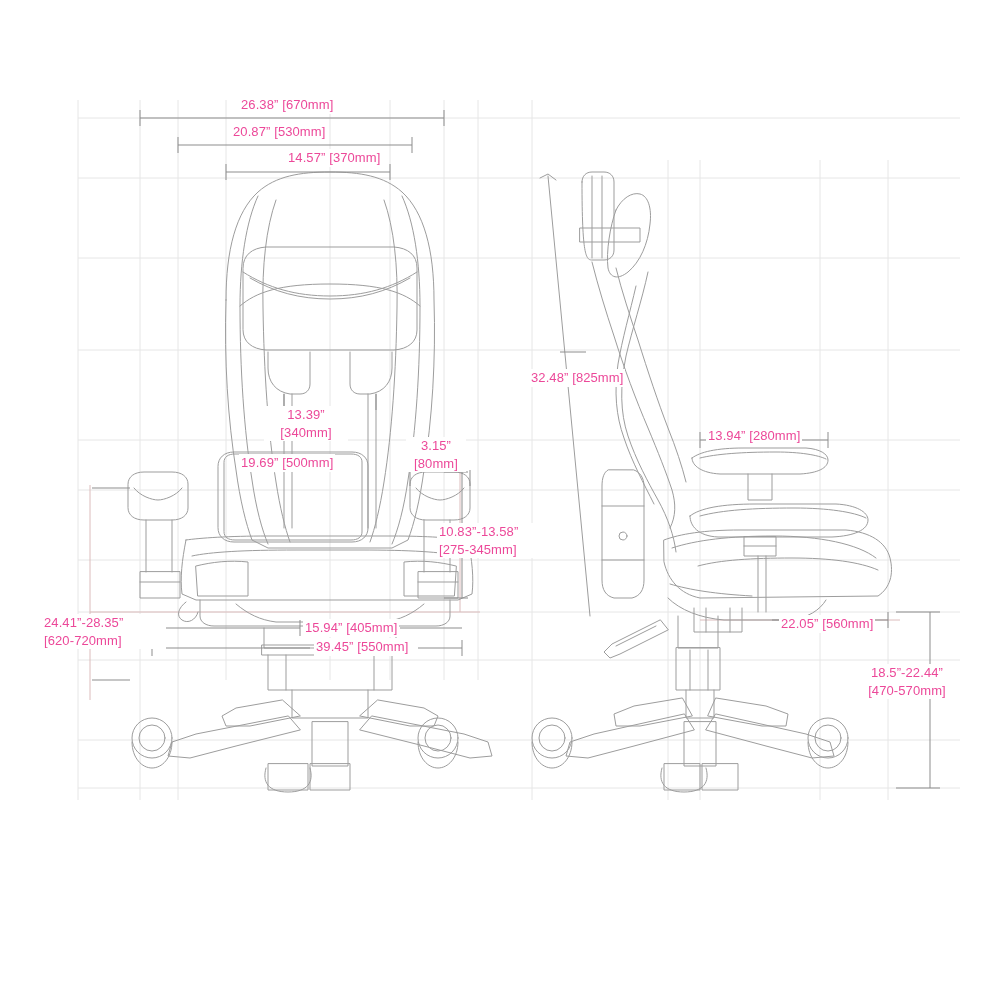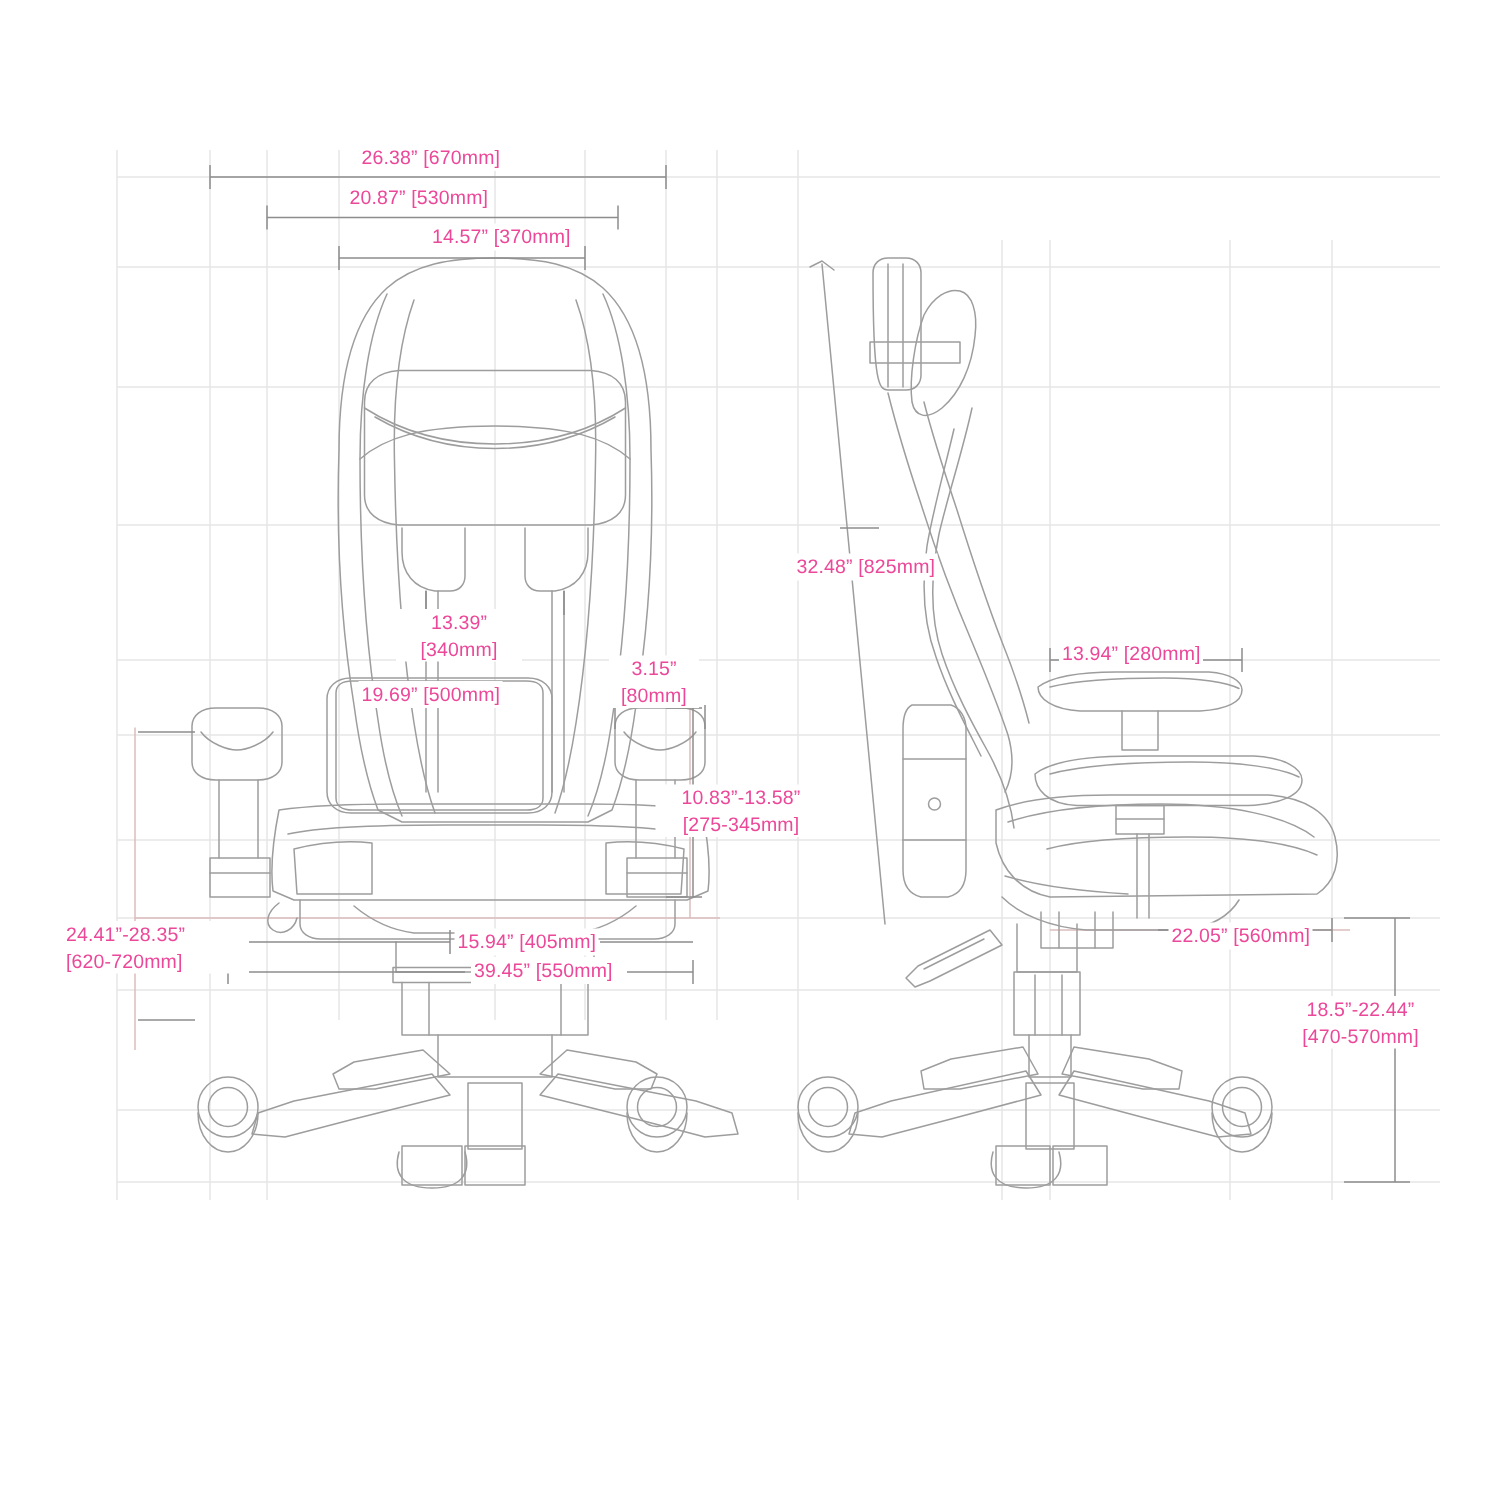--- a/index.html
+++ b/index.html
@@ -341,21 +341,21 @@
     <span>[340mm]</span>
   </div>
 
   <div class="dim-label" style="left:239px; top:454px;">19.69” [500mm]</div>
 
   <div class="dim-label two-line" style="left:406px; top:437px; width:56px;">
     <span>3.15”</span>
     <span>[80mm]</span>
   </div>
 
-  <div class="dim-label two-line" style="left:437px; top:523px; width:110px; text-align:center;">
+  <div class="dim-label two-line" style="left:437px; top:523px; width:110px; text-align:left;">
     <span>10.83”-13.58”</span>
     <span>[275-345mm]</span>
   </div>
 
   <div class="dim-label two-line" style="left:42px; top:614px; width:120px; text-align:left;">
     <span>24.41”-28.35”</span>
     <span>[620-720mm]</span>
   </div>
 
   <div class="dim-label" style="left:303px; top:619px;">15.94” [405mm]</div>

